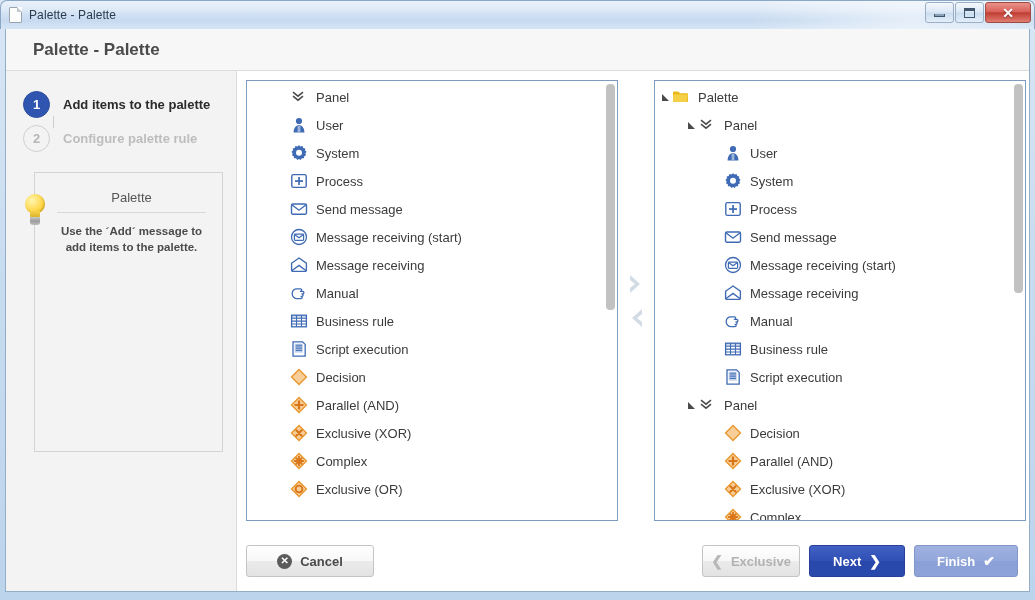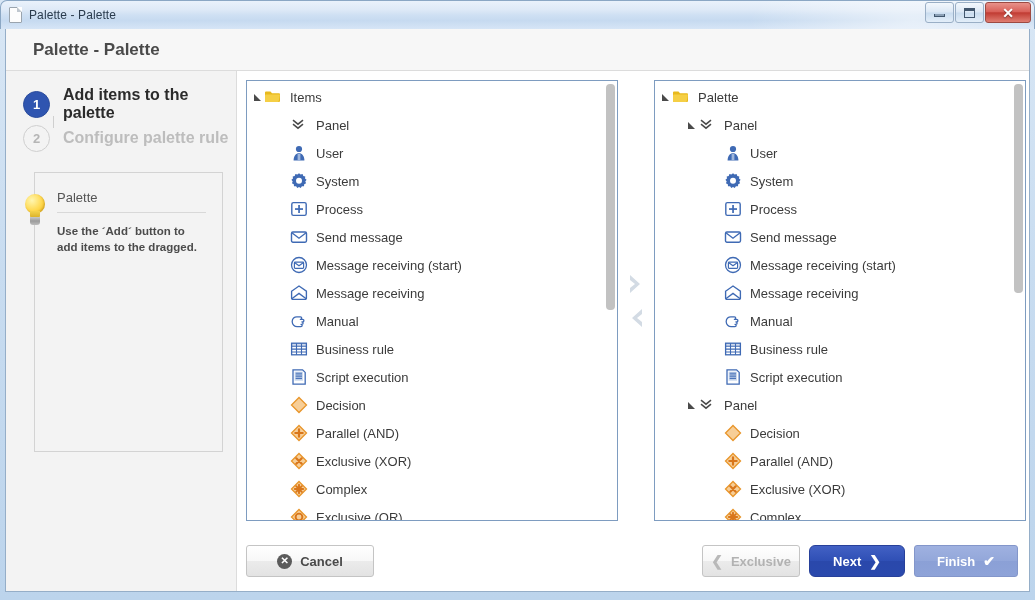--- a/index.html
+++ b/index.html
@@ -9,20 +9,21 @@
     background: #ffffff;
     overflow: hidden;
   }
 
   
   .window {
     position: relative;
     width: 1035px; height: 600px;
     background: linear-gradient(to bottom, #d9e7f5 0%, #c8dcf0 45%, #bcd4ec 100%);
     padding: 0;
+    text-align: center;
   }
   .titlebar {
     position: relative;
     height: 29px;
     background: linear-gradient(to bottom,
         #eaf2fb 0%, #dfeaf7 30%, #cfe0f3 50%, #c6daf0 70%, #d6e5f6 100%);
     border-top-left-radius: 7px;
     border-top-right-radius: 7px;
     border: 1px solid #8ba7c4;
     border-bottom: none;
@@ -173,21 +174,21 @@
   }
   .step-connector {
     position: absolute;
     left: 30px; top: 29px;
     width: 1px; height: 12px;
     background: #cfcfcf;
     z-index: 1;
   }
   .step-label {
     margin-left: 13px;
-    font-size: 16px;
+    font-size: 13px;
     font-weight: bold;
   }
   .step.active .step-label { color: #2b2b2b; }
   .step.inactive .step-label { color: #bdbdbd; }
 
   .hint-wrap {
     position: relative;
     margin: 17px 13px 0 28px;
   }
   .hint-box {
@@ -358,21 +359,20 @@
     color: #4a4a4a;
     white-space: nowrap;
   }
   .btn.cancel { width: 128px; }
   .btn.previous { width: 98px; color: #b2b2b2; }
   .btn.next {
     width: 96px;
     background: linear-gradient(to bottom, #4261c4 0%, #2f4fb5 50%, #2a48ab 51%, #2a49ad 100%);
     border-color: #27409a;
     color: #ffffff;
-    border-radius: 6px;
   }
   .btn.finish {
     width: 104px;
     background: linear-gradient(to bottom, #9fb1e0 0%, #93a7da 50%, #8ba0d6 51%, #8ea3d8 100%);
     border-color: #8396ca;
     color: #ffffff;
   }
   .x-circle {
     width: 15px; height: 15px; border-radius: 50%;
     background: #5b5b5b;
@@ -429,40 +429,30 @@
         </div>
 
         <div class="hint-wrap">
           <div class="bulb">
             <div class="glass"></div>
             <div class="neck"></div>
             <div class="base"></div>
           </div>
           <div class="hint-box">
             <div class="hint-title">Palette</div>
-            <div class="hint-p">Use the ´Add´ button to add items to the dragged.</div>
+            <div class="hint-p">Use the ´Add´ message to add items to the palette.</div>
           </div>
         </div>
       </div>
 
       <div class="main">
         <div class="trees-row">
 
           <div class="tree-panel tree-left">
             <div class="tree-scroll" id="tree-left-rows">
-                <div class="tree-row" style="padding-left:6px">
-                  <span class="twisty open"></span>
-                  <span class="ic">
-                    <svg width="18" height="18" viewBox="0 0 18 18">
-                      <path d="M1 4.5 A1 1 0 0 1 2 3.5 H6.5 L8 5.2 H15 A1 1 0 0 1 16 6.2 V13 A1 1 0 0 1 15 14 H2 A1 1 0 0 1 1 13 Z" fill="#e8b91d"></path>
-                      <path d="M2 6.6 H16 L14.6 13.6 A0.6 0.6 0 0 1 14 14 H2 A1 1 0 0 1 1 13 V7.6 A1 1 0 0 1 2 6.6 Z" fill="#f5cf45"></path>
-                    </svg>
-                  </span>
-                  <span class="lbl">Items</span>
-                </div>
                 <div class="tree-row" style="padding-left:32px">
                   <span class="twisty blank"></span>
                   <span class="ic">
                     <svg width="16" height="16" viewBox="0 0 16 16">
                       <path d="M3 4.2 L8 8.2 L13 4.2" fill="none" stroke="#4a4a4a" stroke-width="1.5"></path>
                       <path d="M3 8.2 L8 12.2 L13 8.2" fill="none" stroke="#4a4a4a" stroke-width="1.5"></path>
                     </svg>
                   </span>
                   <span class="lbl">Panel</span>
                 </div>

